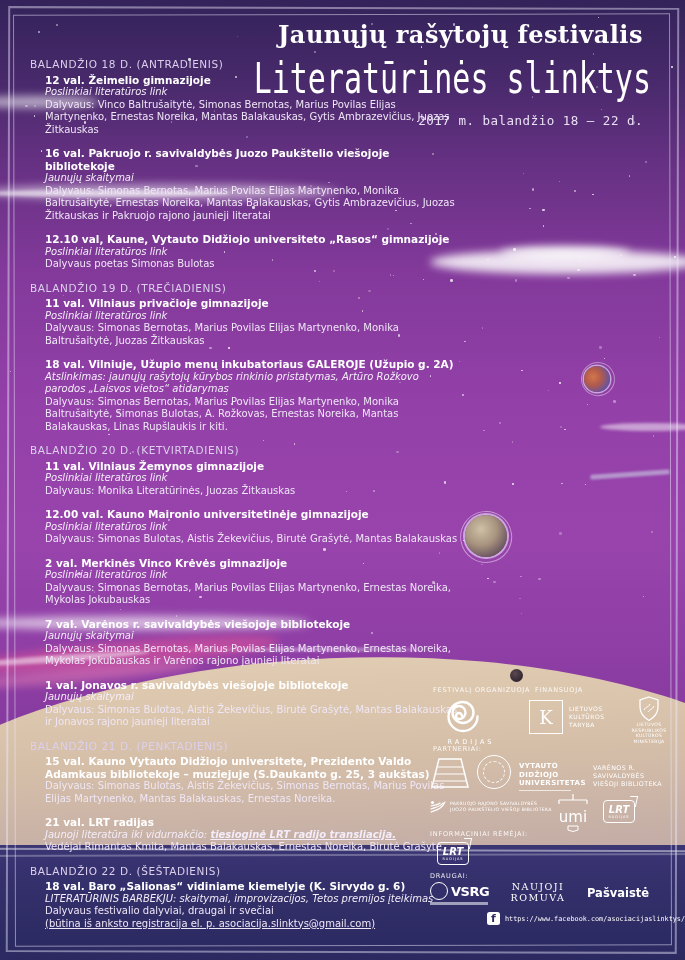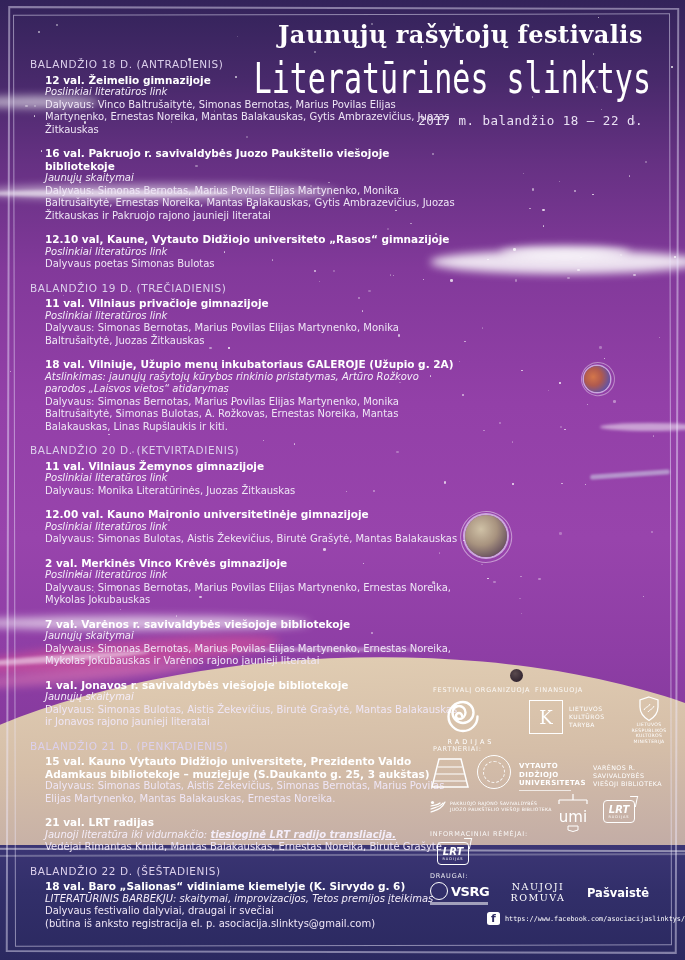--- a/index.html
+++ b/index.html
@@ -51,21 +51,21 @@
   
   .schedule{position:absolute;left:30px;top:58px;width:430px;z-index:6;
     color:#f1e9f7;font-size:10px;line-height:12.5px;}
   .day{margin-bottom:8px;}
   .day-heading{color:#dcd0ec;font-size:10.5px;letter-spacing:.6px;margin-bottom:3px;}
   .event{margin:0 0 11px 15px;}
   .event-title{font-weight:bold;color:#fff;font-size:10.5px;}
   .event-subtitle{font-style:italic;color:#f4edf9;}
   .subtitle-link{font-weight:bold;text-decoration:underline;}
   .event-participants{color:#efe6f6;}
-  .event-note{color:#efe6f6;}
+  .event-note{color:#efe6f6;text-decoration:underline;}
 
   
   .sponsors{position:absolute;left:425px;top:682px;width:256px;height:260px;z-index:6;color:#fff;}
   .sp-label{position:absolute;font-size:6.5px;letter-spacing:.8px;color:rgba(255,255,255,.9);white-space:nowrap;}
   .sp{position:absolute;}
   .slinktys-name{font-size:6.5px;letter-spacing:3px;text-align:center;margin-top:1px;}
   .lkt-box{width:32px;height:32px;border:1.5px solid #fff;position:relative;display:flex;align-items:center;justify-content:center;
     font-family:"DejaVu Serif",serif;font-size:18px;}
   .lkt-text{font-size:6px;line-height:8px;letter-spacing:.5px;}
   .tiny-lines{font-size:4.6px;line-height:5.6px;letter-spacing:.3px;text-align:center;}

